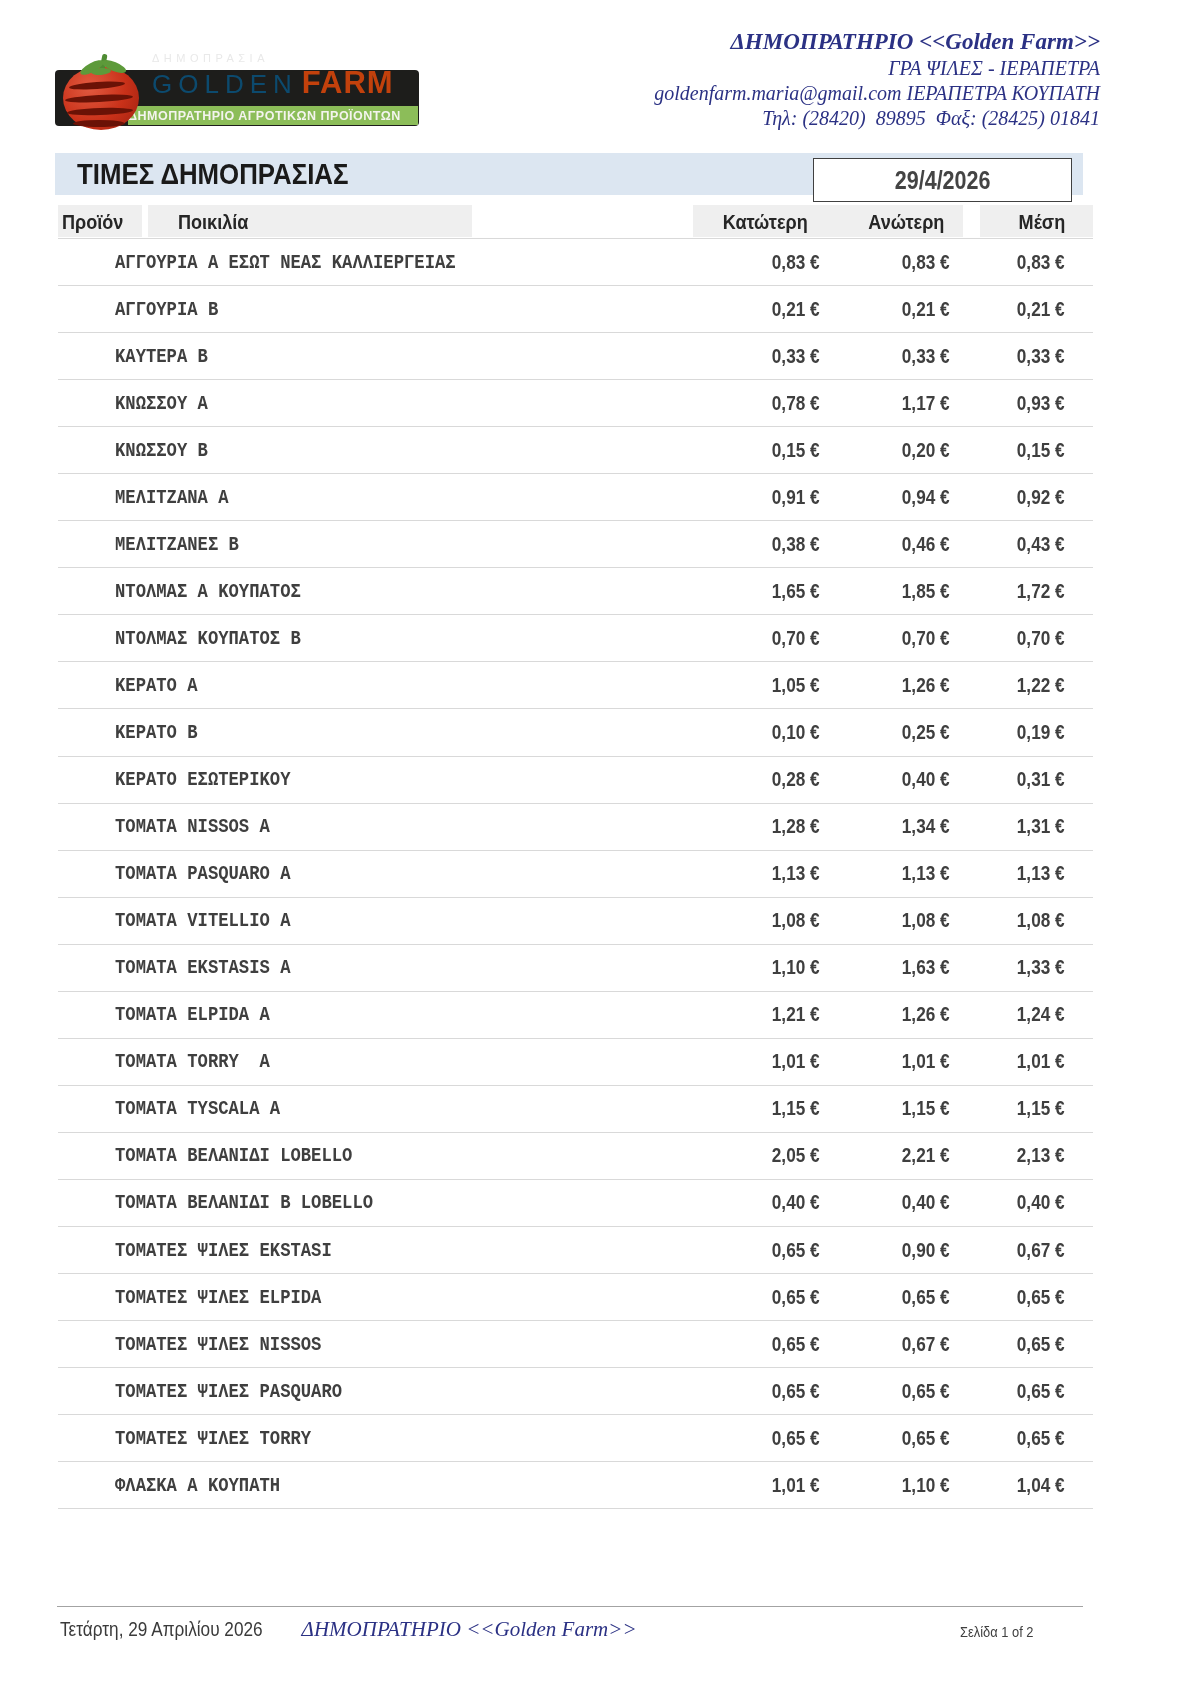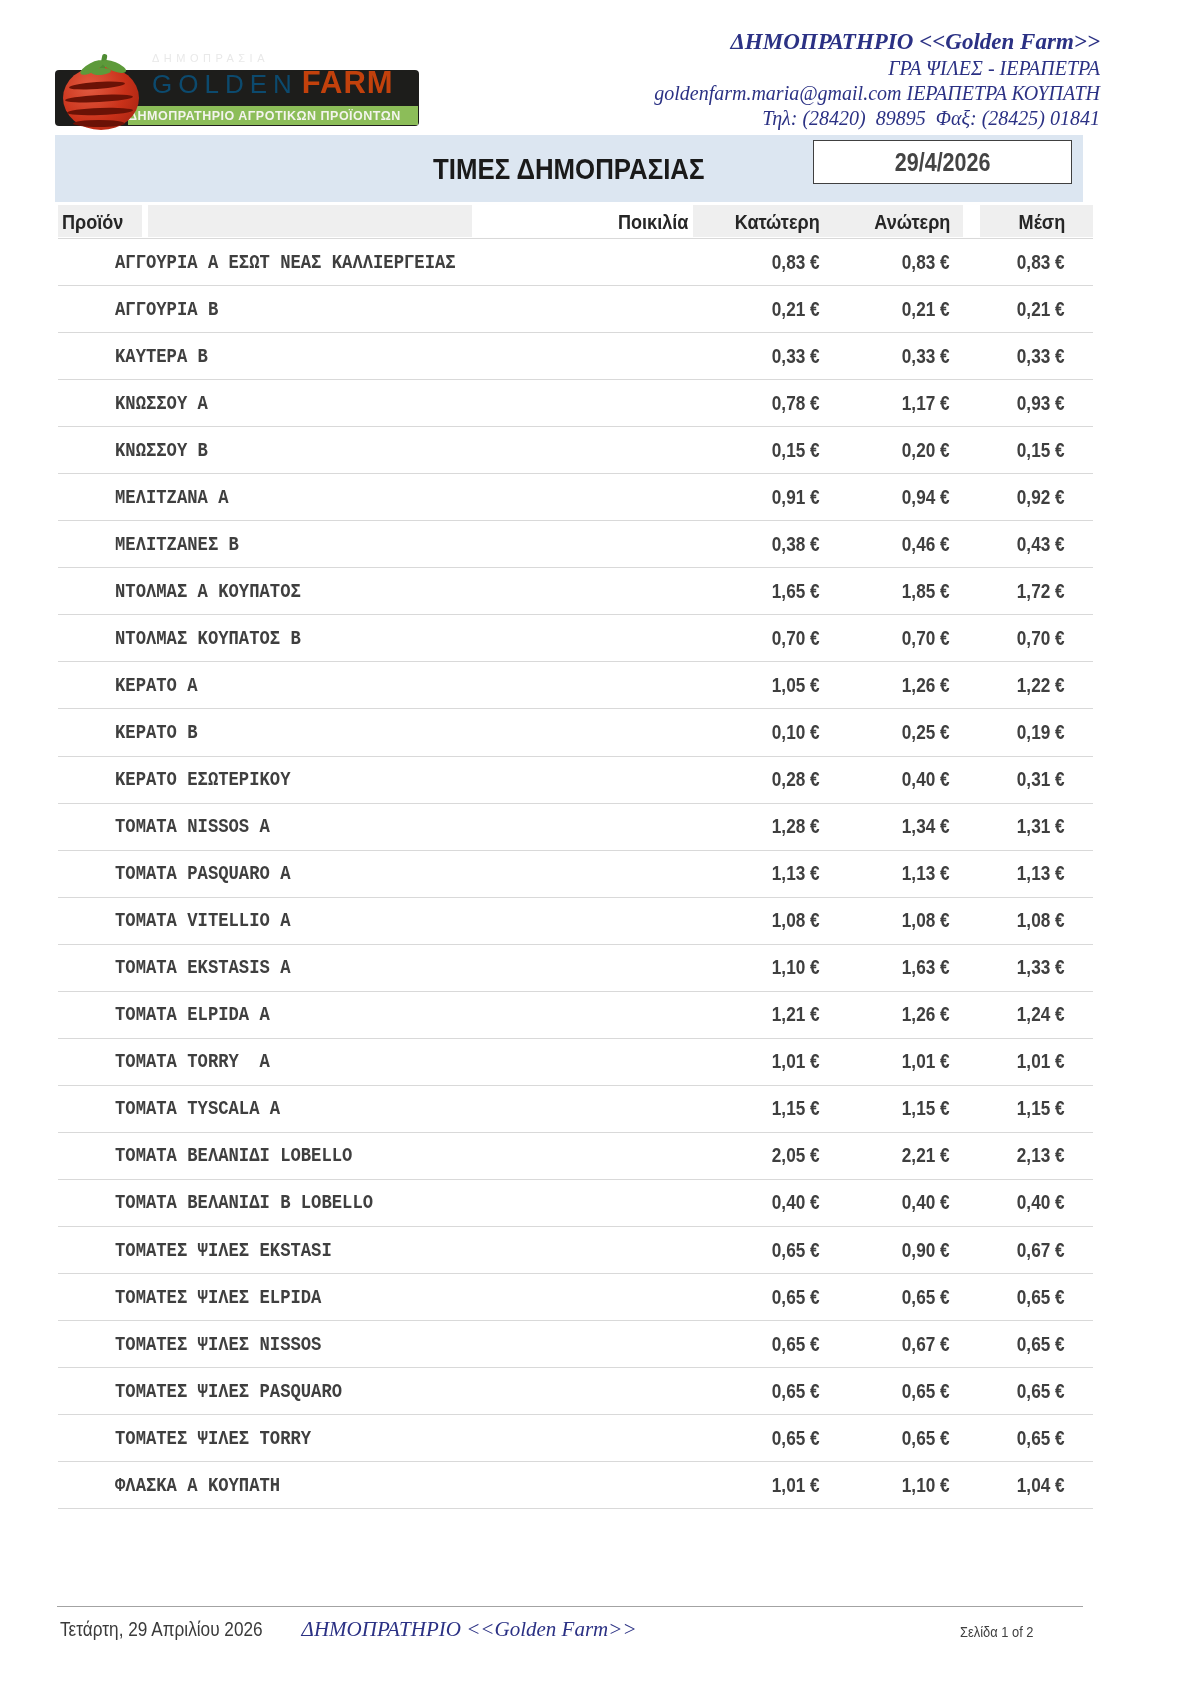--- a/index.html
+++ b/index.html
@@ -41,40 +41,40 @@
   .tl2 { left:40px; top:6px; width:26px; height:9px; transform:rotate(22deg); }
   .tl3 { left:30px; top:12px; width:20px; height:7px; transform:rotate(-5deg); }
 
   
   .hdr-block { position:absolute; right:100px; top:28px; text-align:right;
     font-family:"Liberation Serif", serif; font-style:italic; color:#2b3184; }
   .hdr-line { font-size:20px; line-height:25px; white-space:pre; }
   .hdr-line-1 { font-size:23px; font-weight:bold; line-height:28px; }
 
   
-  .title-bar { position:absolute; left:55px; top:135px; width:1028px; height:67px;
-    background:#dce6f1; display:flex; align-items:center; justify-content:center; }
+  .title-bar { position:absolute; left:55px; top:153px; width:1028px; height:42px;
+    background:#dce6f1; display:flex; align-items:center; }
   .title-text { font-size:30px; font-weight:bold; color:#1a1a1a; }
   .date-box { position:absolute; left:758px; top:5px; width:257px; height:42px;
     background:#ffffff; border:1px solid #404040; display:flex; align-items:center;
     justify-content:center; }
   .date-text { font-size:25px; font-weight:bold; color:#444444; }
 
   
   .table { position:absolute; left:58px; top:205px; width:1035px; }
   .thead { position:relative; height:33px; display:flex; align-items:center;
-    border-bottom:1px solid #d9d9d9; }
+    border-bottom:1px solid #d9d9d9;gap:6px; }
   .hbox { position:absolute; top:0; bottom:1px; background:#efefef; }
   .hbox-product { left:0;     width:84px; }
   .hbox-variety { left:90px;  width:324px; }
   .hbox-lowhigh { left:635px; width:270px; }
   .hbox-avg     { left:922px; width:113px; }
   .th { position:relative; font-size:21px; font-weight:bold; color:#262626; }
   .th-product { width:90px;  padding-left:4px;  box-sizing:border-box; }
-  .th-variety { flex:1; padding-left:24px; box-sizing:border-box; text-align:right; }
+  .th-variety { flex:1; padding-left:24px; box-sizing:border-box; text-align:left; }
   .col-low  { width:120px; text-align:right; }
   .col-high { width:130px; text-align:right; }
   .col-avg  { width:115px; text-align:right; margin-right:28px; }
   .prow { display:flex; align-items:center; height:46.05px;
     border-bottom:1px solid #d9d9d9; }
   .cell { font-size:20px; font-weight:bold; color:#3f3f3f; }
   .cell-name { flex:1; padding-left:57px; box-sizing:border-box; text-align:left;font-family:Liberation Mono, monospace; }
 
   
   .footer-line { position:absolute; left:57px; top:1606px; width:1026px;

